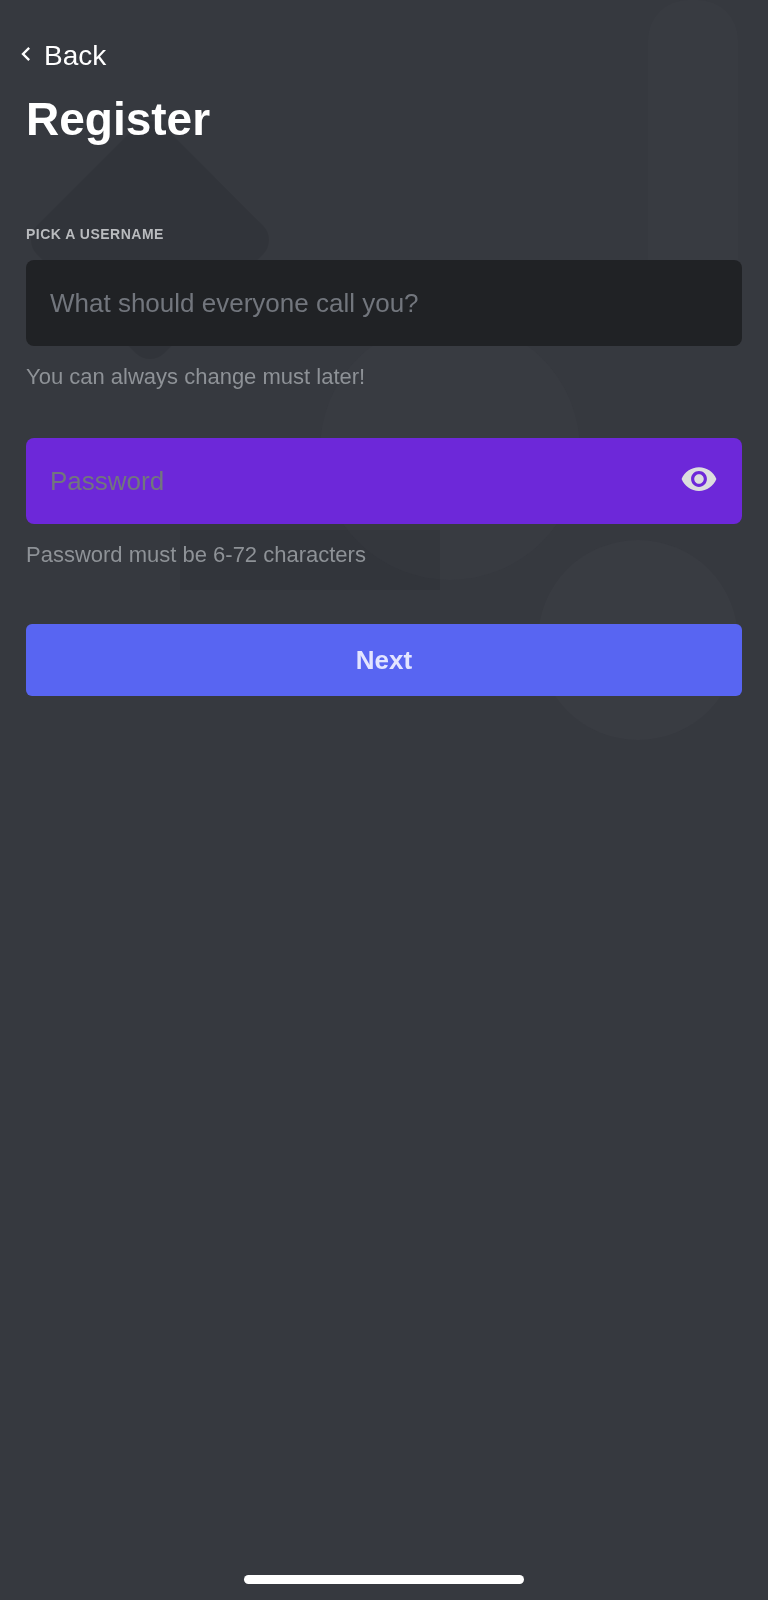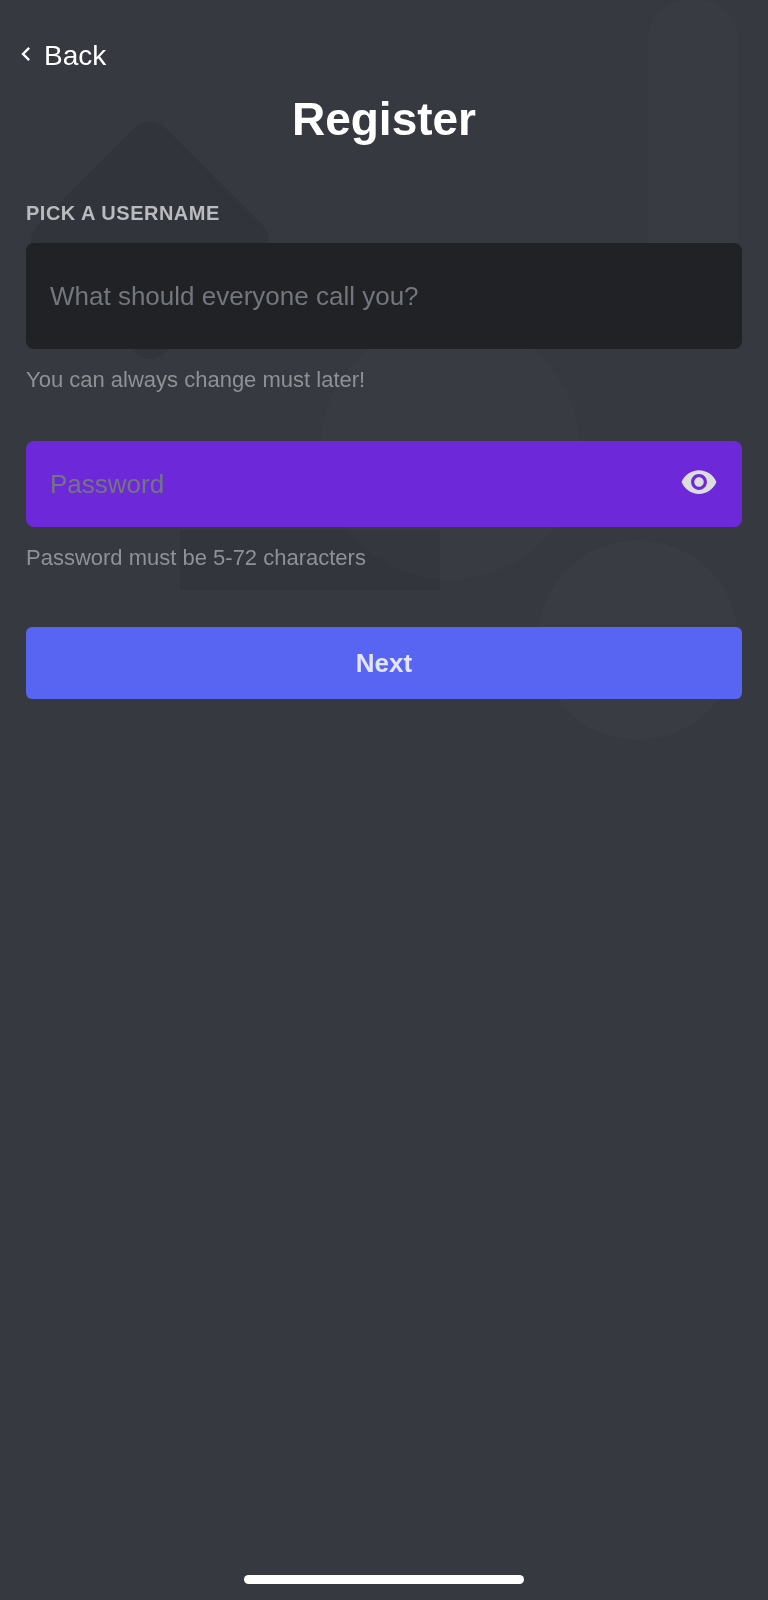--- a/index.html
+++ b/index.html
@@ -94,39 +94,38 @@
       fill: #ffffff;
     }
     
     .back-label {
       font-size: 28px;
       font-weight: 500;
       margin-left: 4px;
     }
     
     .page-title {
-      text-align: center;
       font-size: 46px;
       font-weight: 800;
       margin-top: 20px;
-      margin-bottom: 56px;
+      margin-bottom: 80px;
       color: #ffffff;
     }
     
     .field-label {
-      font-size: 20px;
+      font-size: 14px;
       font-weight: 700;
       letter-spacing: 0.5px;
       color: #b9bbbe;
       margin-bottom: 18px;
     }
     
     .text-input {
       width: 100%;
-      height: 106px;
+      height: 86px;
       background-color: #202225;
       border: none;
       border-radius: 8px;
       padding: 0 24px;
       font-size: 26px;
       color: #dcddde;
       outline: none;
     }
     
     .text-input::placeholder {
@@ -231,18 +230,18 @@
     <input type="password" class="password-input" placeholder="Password" style="">
     <span class="eye-icon">
       <span>
         <svg viewBox="0 0 24 24">
             <path d="M12 4.5C7 4.5 2.73 7.61 1 12c1.73 4.39 6 7.5 11 7.5s9.27-3.11 11-7.5c-1.73-4.39-6-7.5-11-7.5zM12 17c-2.76 0-5-2.24-5-5s2.24-5 5-5 5 2.24 5 5-2.24 5-5 5zm0-8c-1.66 0-3 1.34-3 3s1.34 3 3 3 3-1.34 3-3-1.34-3-3-3z"></path>
           </svg>
       </span>
     </span>
   </div>
   
-  <div class="hint-text">Password must be 5-72 characters</div>
+  <div class="hint-text">Password must be 6-72 characters</div>
   
   <button class="next-button">Next</button>
 </div>
 
 <div class="home-indicator"></div>
 
 </body></html>

